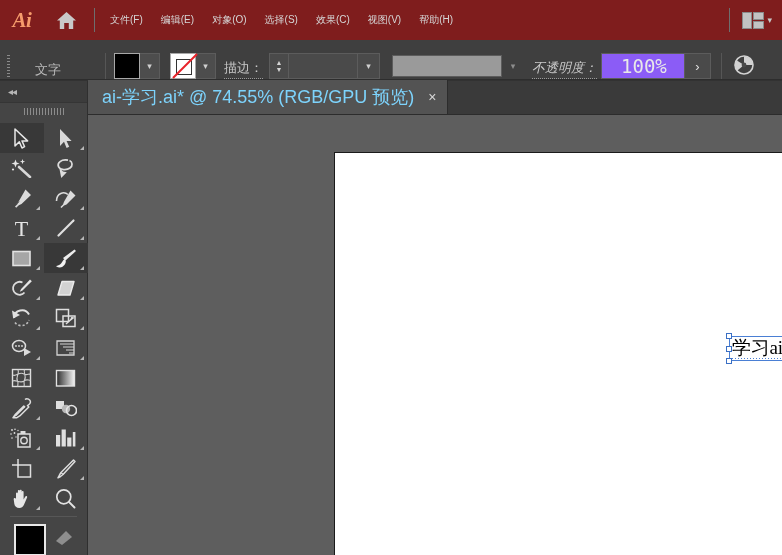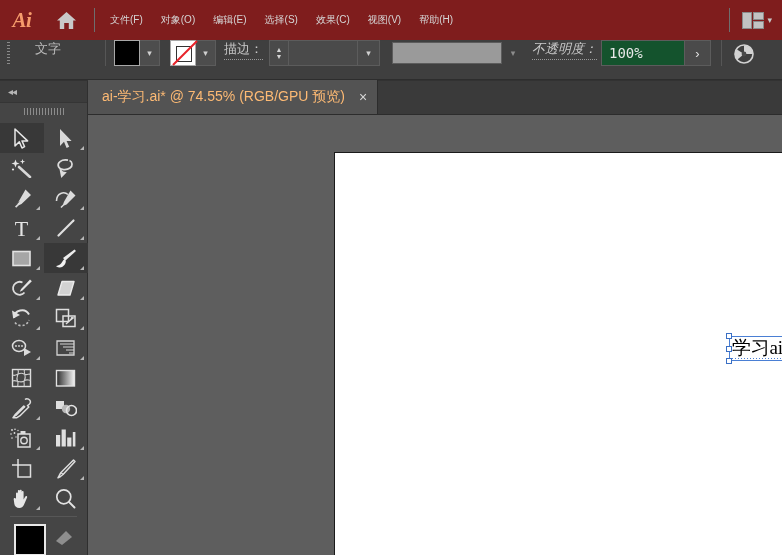--- a/index.html
+++ b/index.html
@@ -38,21 +38,21 @@
   .ws-switch {
     display: flex; align-items: center; gap: 3px; padding: 0 6px; height: 40px;
   }
   .ws-icon { width: 22px; height: 17px; display: block; }
   .chev-small { color: #c8c8c8; font-size: 9px; }
 
   
   .controlbar {
     position: absolute; left: 0; top: 40px; width: 782px; height: 40px;
     background: #3f3f3f;
-    display: flex; align-items: flex-start;
+    display: flex; align-items: flex-end;
     border-bottom: 1px solid #2d2d2d;
   }
   .grip {
     width: 11px; height: 26px; margin-left: 3px; margin-right: 3px;
     display: flex; align-items: center; justify-content: center;
   }
   .grip i {
     display: block; width: 3px; height: 22px;
     background: repeating-linear-gradient(to bottom,#8a8a8a 0 1px,transparent 1px 3px);
   }
@@ -101,23 +101,23 @@
   }
   .profile-drop {
     width: 22px; height: 26px; display: flex; align-items: center; justify-content: center;
     color: #8c8c8c; font-size: 9px;
   }
   .dotted-label {
     color: #c9c9c9; font-size: 13px; white-space: nowrap;
     border-bottom: 1px dotted #9a9a9a; padding-bottom: 1px;
   }
   .opac-field {
-    width: 84px; height: 26px; background: #14532d; border: 1px solid #5c5c5c;
-    display: flex; align-items: center; color: #e8e8e8; font-size: 14px;
-    padding-left: 7px; font-family: "DejaVu Sans Mono", monospace;
+    width: 84px; height: 26px; background: #8b5cf6; border: 1px solid #5c5c5c;
+    display: flex; align-items: center; color: #e8e8e8; font-size: 19px;
+    padding-left: 19px; font-family: "DejaVu Sans Mono", monospace;
   }
   .opac-arrow {
     width: 26px; height: 26px; background: #4a4a4a; border: 1px solid #5c5c5c;
     border-left: none; display: flex; align-items: center; justify-content: center;
     color: #e0e0e0; font-size: 13px;
   }
   .recolor-btn {
     width: 28px; height: 28px; display: flex; align-items: center; justify-content: center;
   }
 
@@ -170,21 +170,21 @@
   
   .tabbar {
     position: absolute; left: 88px; top: 81px; width: 694px; height: 34px;
     background: #3a3a3a; border-bottom: 1px solid #2c2c2c;
     display: flex; align-items: flex-end;
   }
   .doctab {
     height: 34px; background: #535353; display: flex; align-items: center;
     padding: 0 10px 0 14px; gap: 14px; border-right: 1px solid #2c2c2c;
   }
-  .doctab-title { color: #fdba74; font-size: 14px; white-space: nowrap; }
+  .doctab-title { color: #7dd3fc; font-size: 18px; white-space: nowrap; }
   .doctab-close { color: #d8d8d8; font-size: 14px; line-height: 1; }
 
   .canvas {
     position: absolute; left: 88px; top: 115px; width: 694px; height: 440px;
     background: #5e5e5e; overflow: hidden;
   }
   .artboard {
     position: absolute; left: 246px; top: 37px; width: 520px; height: 420px;
     background: #ffffff; border: 1px solid #1a1a1a;
   }
@@ -220,22 +220,22 @@
   <div class="menubar">
     <div class="ai-logo">Ai</div>
     <div class="home-btn">
       <svg width="21" height="19" viewBox="0 0 21 19">
         <path d="M10.5 1 L20 9.5 L17.2 9.5 L17.2 18 L12.8 18 L12.8 12 L8.2 12 L8.2 18 L3.8 18 L3.8 9.5 L1 9.5 Z" fill="#c9c9c9"></path>
       </svg>
     </div>
     <div class="menu-sep"></div>
     <div class="menu-items">
       <div class="menu-item">文件(F)</div>
+      <div class="menu-item">编辑(E)</div>
       <div class="menu-item">对象(O)</div>
-      <div class="menu-item">编辑(E)</div>
       <div class="menu-item">选择(S)</div>
       <div class="menu-item">效果(C)</div>
       <div class="menu-item">视图(V)</div>
       <div class="menu-item">帮助(H)</div>
     </div>
     <div class="menubar-right">
       <div class="menu-sep"></div>
       <div class="ws-switch">
         <svg class="ws-icon" viewBox="0 0 22 17">
           <rect x="0.5" y="0.5" width="9" height="16" fill="#c2c2c2" stroke="#8a8a8a"></rect>

